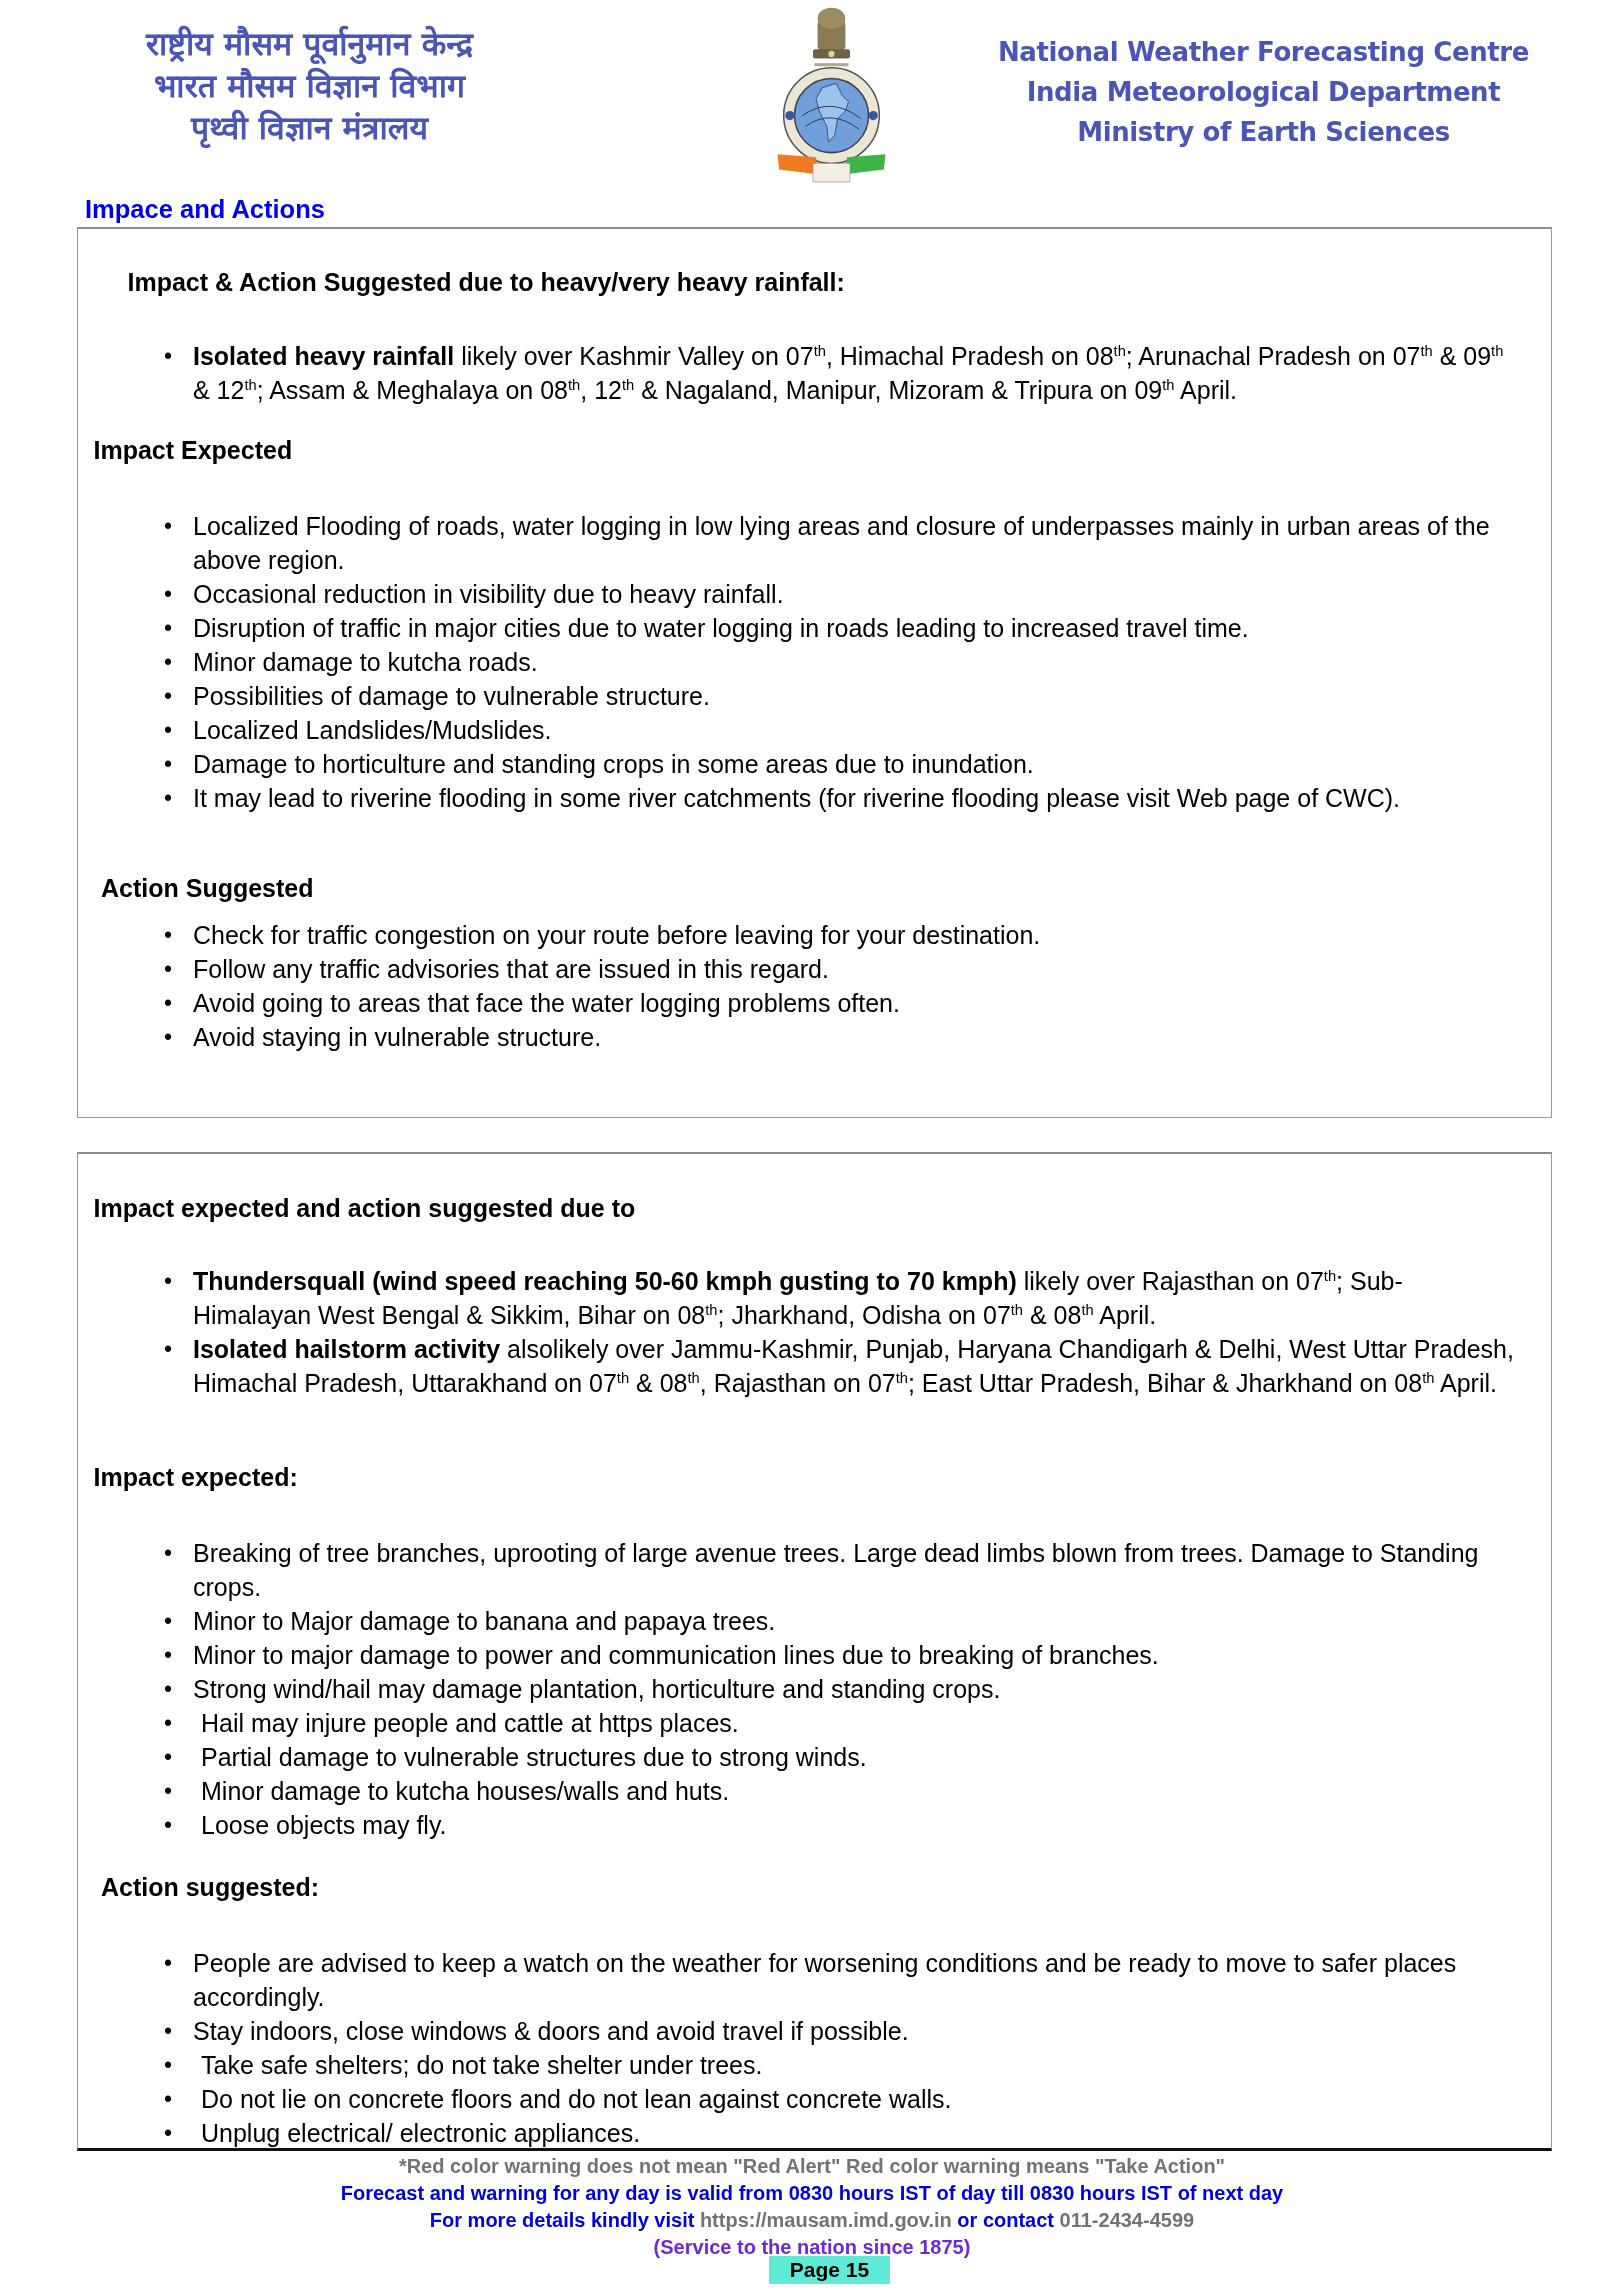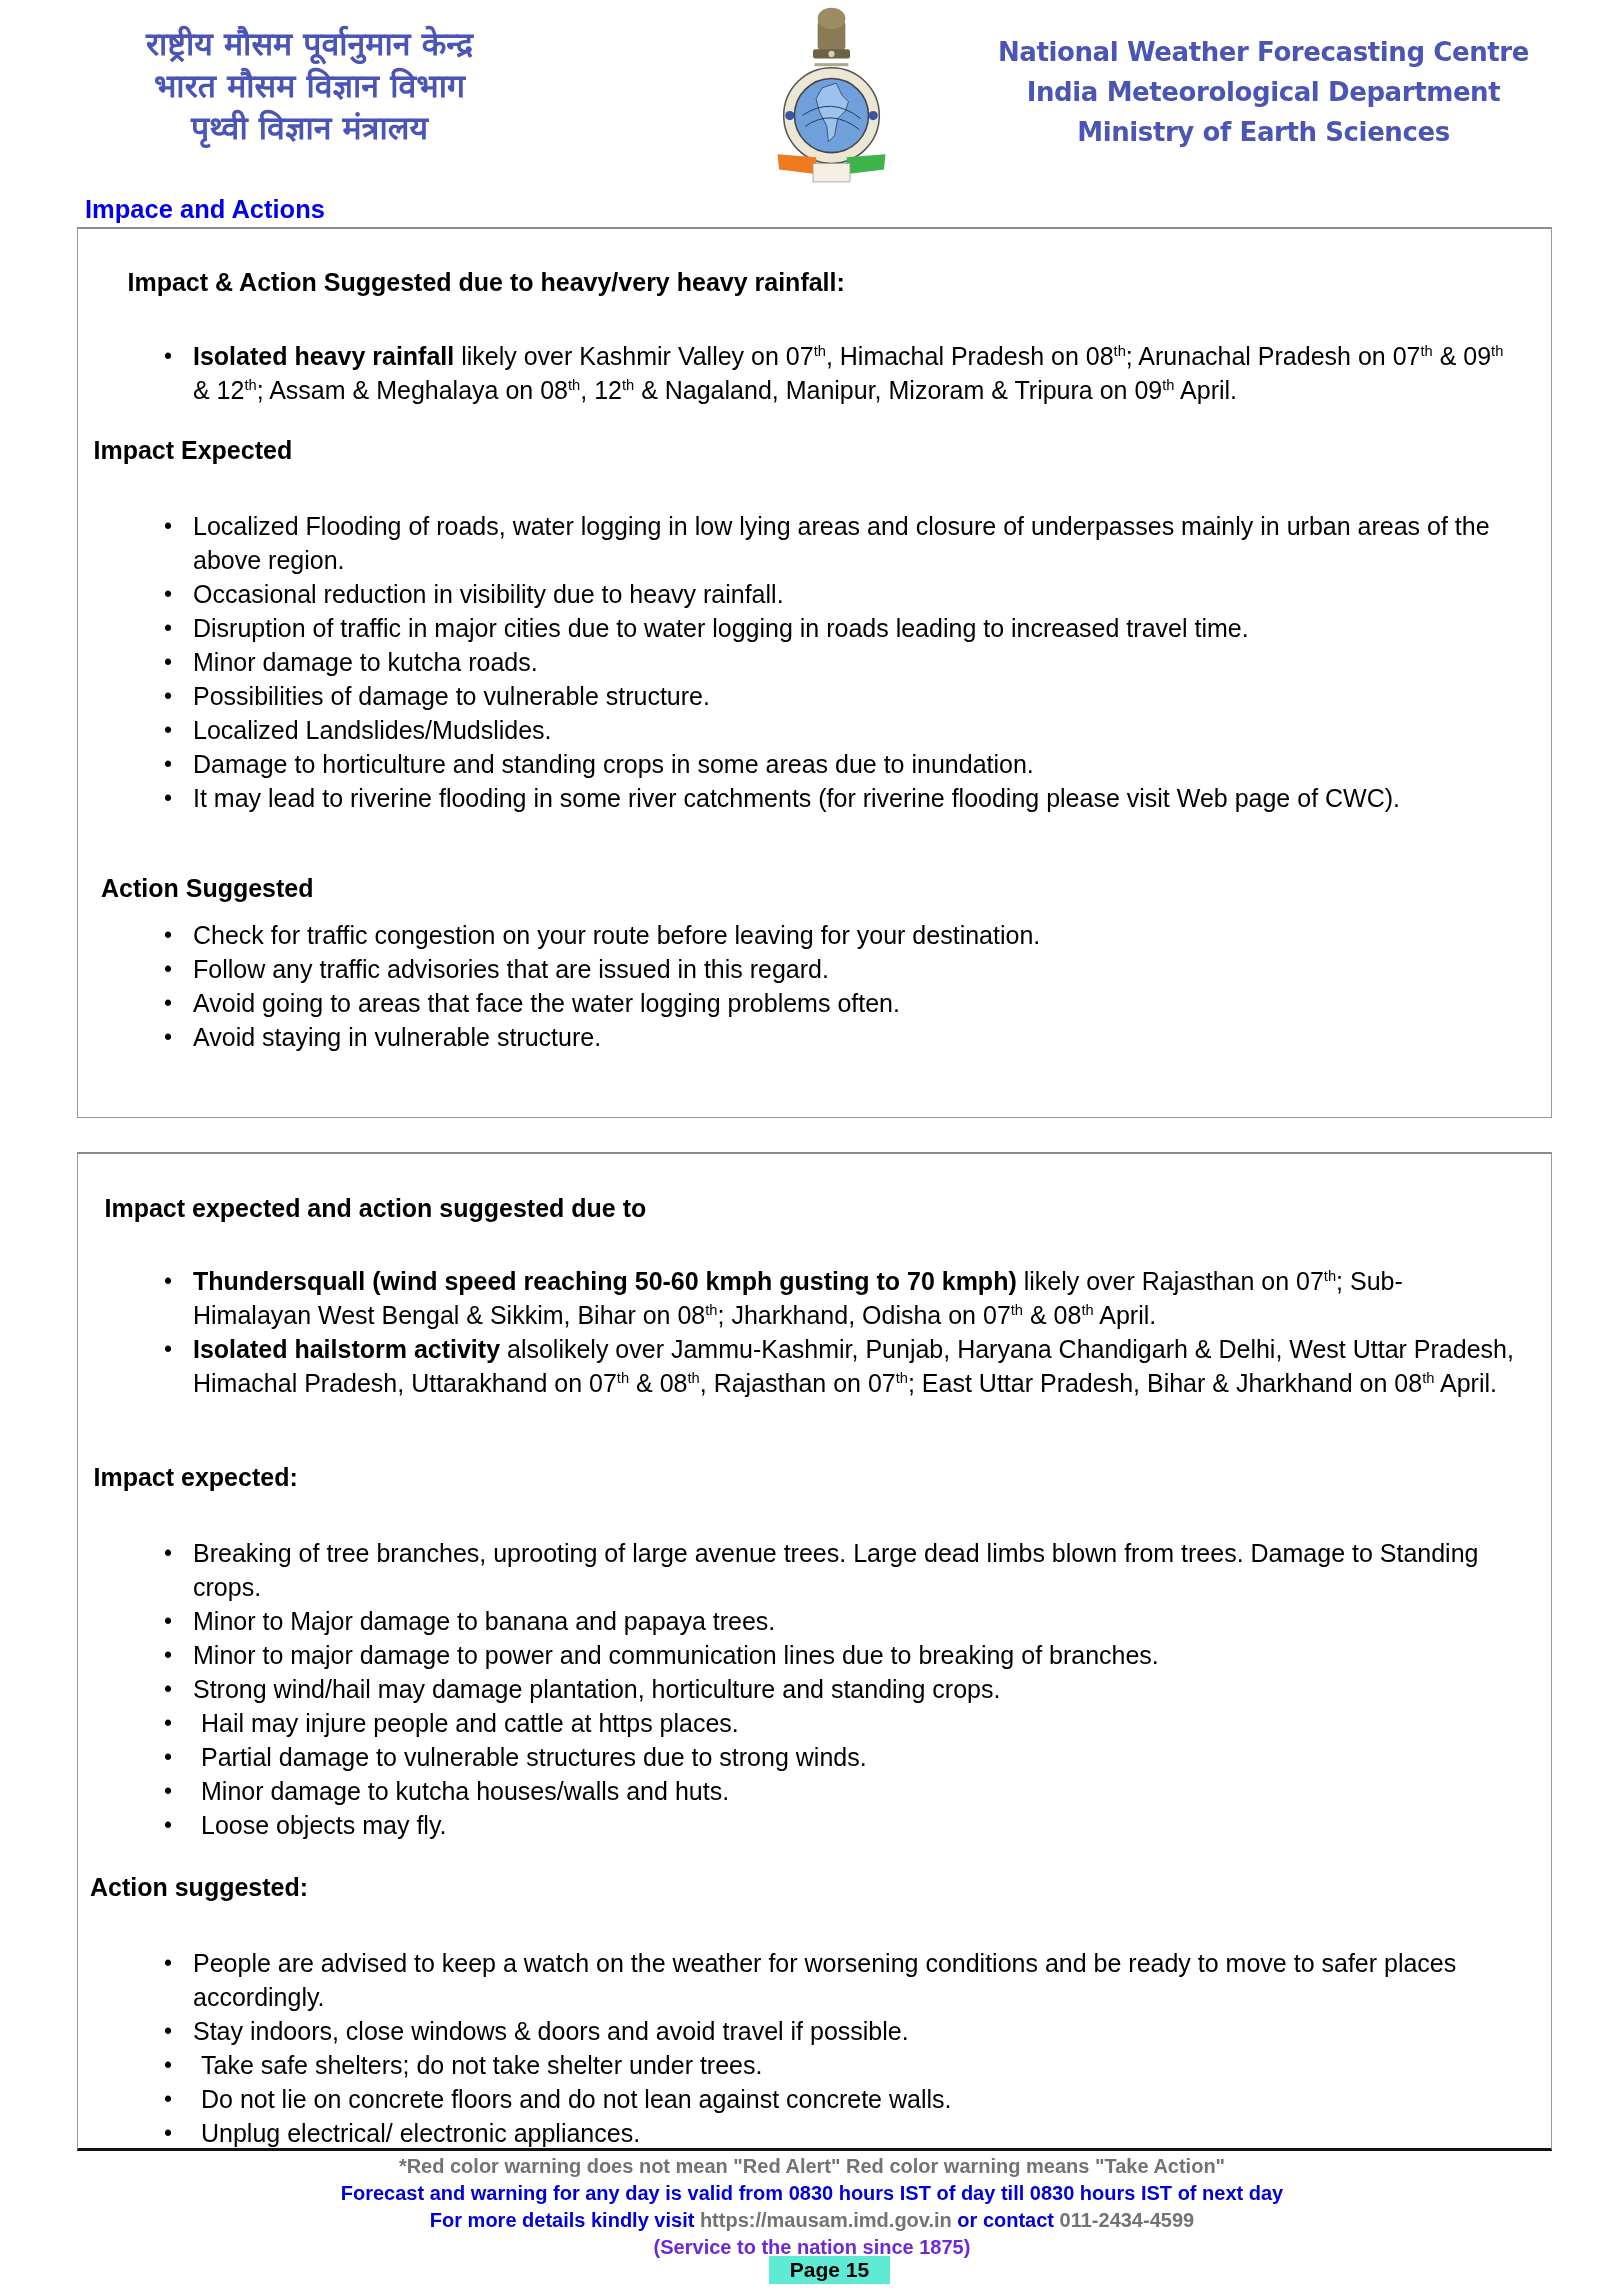--- a/index.html
+++ b/index.html
@@ -100,21 +100,21 @@
 
   <ul style="top:680px;">
     <li>Check for traffic congestion on your route before leaving for your destination.</li>
     <li>Follow any traffic advisories that are issued in this regard.</li>
     <li>Avoid going to areas that face the water logging problems often.</li>
     <li>Avoid staying in vulnerable structure.</li>
   </ul>
 </div>
 
 <div class="box box2">
-  <h3 style="left:15.5px; top:40px;margin-left:11px;">Impact expected and action suggested due to</h3>
+  <h3 style="left:15.5px; top:40px;">Impact expected and action suggested due to</h3>
 
   <ul style="top:101px;">
     <li>
       <b>Thundersquall (wind speed reaching 50-60 kmph gusting to 70 kmph)</b><span> likely over Rajasthan on 07</span><sup>th</sup><span>; Sub-Himalayan West Bengal &amp; Sikkim, Bihar on 08</span><sup>th</sup><span>; Jharkhand, Odisha on 07</span><sup>th</sup><span> &amp; 08</span><sup>th</sup><span> April.</span>
     </li>
     <li>
       <b>Isolated hailstorm activity</b><span> alsolikely over Jammu-Kashmir, Punjab, Haryana Chandigarh &amp; Delhi, West Uttar Pradesh, Himachal Pradesh, Uttarakhand on 07</span><sup>th</sup><span> &amp; 08</span><sup>th</sup><span>, Rajasthan on 07</span><sup>th</sup><span>; East Uttar Pradesh, Bihar &amp; Jharkhand on 08</span><sup>th</sup><span> April.</span>
     </li>
   </ul>
 
@@ -124,21 +124,21 @@
     <li>Breaking of tree branches, uprooting of large avenue trees. Large dead limbs blown from trees. Damage to Standing crops.</li>
     <li>Minor to Major damage to banana and papaya trees.</li>
     <li>Minor to major damage to power and communication lines due to breaking of branches.</li>
     <li>Strong wind/hail may damage plantation, horticulture and standing crops.</li>
     <li class="extra">Hail may injure people and cattle at https places.</li>
     <li class="extra">Partial damage to vulnerable structures due to strong winds.</li>
     <li class="extra">Minor damage to kutcha houses/walls and huts.</li>
     <li class="extra">Loose objects may fly.</li>
   </ul>
 
-  <h3 style="left:12px; top:719px;text-align:right;">Action suggested:</h3>
+  <h3 style="left:23px; top:719px;text-align:right;">Action suggested:</h3>
 
   <ul style="top:783px;">
     <li>People are advised to keep a watch on the weather for worsening conditions and be ready to move to safer places accordingly.</li>
     <li>Stay indoors, close windows &amp; doors and avoid travel if possible.</li>
     <li class="extra">Take safe shelters; do not take shelter under trees.</li>
     <li class="extra">Do not lie on concrete floors and do not lean against concrete walls.</li>
     <li class="extra">Unplug electrical/ electronic appliances.</li>
   </ul>
 </div>
 

